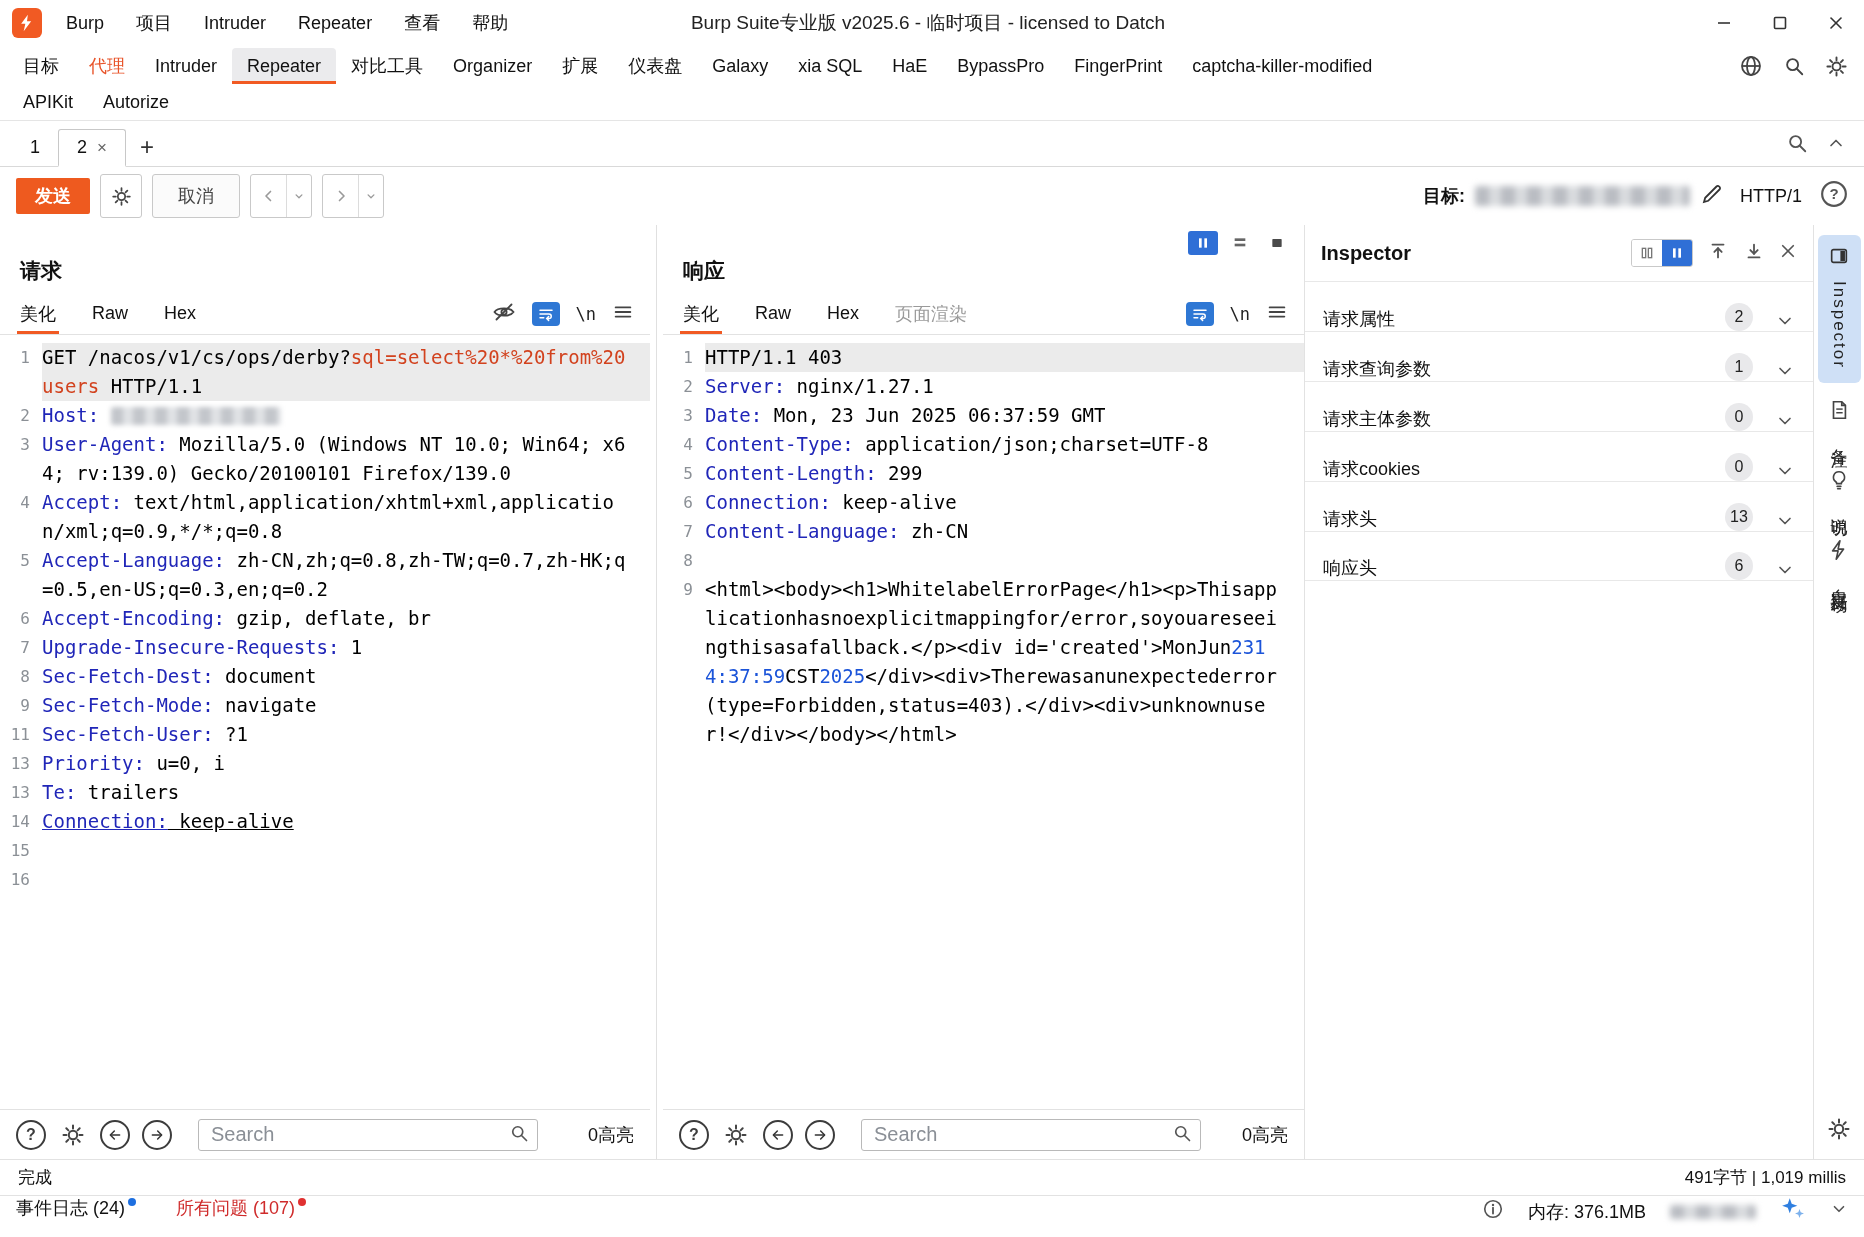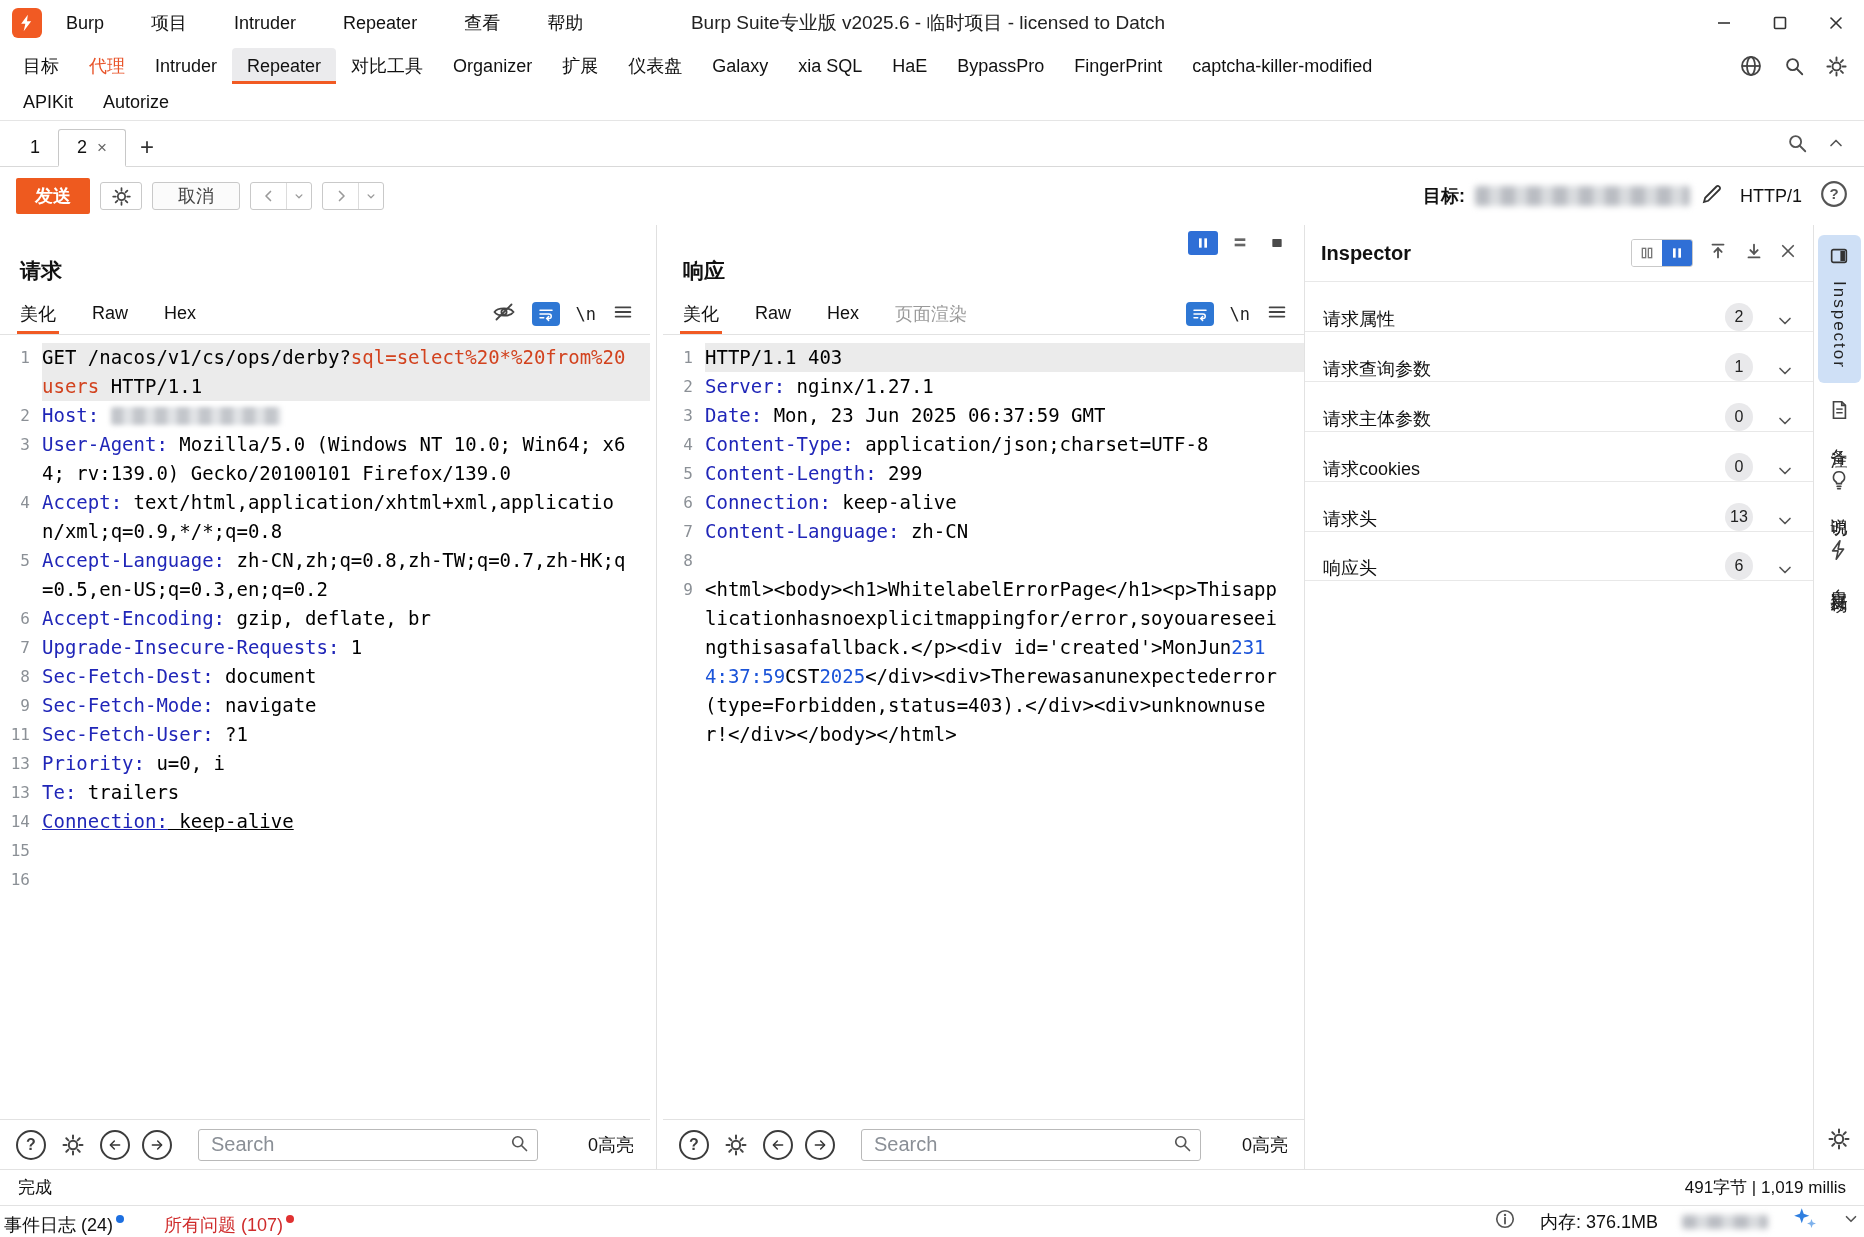--- a/index.html
+++ b/index.html
@@ -3,21 +3,21 @@
 <meta charset="utf-8">
 <style>
   * { margin:0; padding:0; box-sizing:border-box; }
   html,body { width:1864px; height:1237px; overflow:hidden; }
   body { background:#fff; color:#111; font-family:"Liberation Sans","DejaVu Sans",sans-serif; }
   .window { display:flex; flex-direction:column; width:100%; height:100%; }
 
   
   .titlebar { height:46px; flex:none; display:flex; align-items:center; padding-left:12px; position:relative; background:#fff; }
   .logo { width:30px; height:30px; border-radius:6px; background:#f15a23; display:flex; align-items:center; justify-content:center; flex:none; }
-  .menus { display:flex; margin-left:8px; z-index:2;gap:15px; }
+  .menus { display:flex; margin-left:8px; z-index:2; }
   .menu-item { padding:0 16px; font-size:18px; line-height:46px; cursor:default; }
   .tb-title { position:absolute; left:0; right:8px; text-align:center; font-size:19px; color:#222; }
   .win-controls { margin-left:auto; display:flex; z-index:2; }
   .win-btn { width:56px; height:46px; display:flex; align-items:center; justify-content:center; }
 
   
   .tabsbar { flex:none; border-bottom:1px solid #e5e5e5; padding:2px 8px 0; position:relative; }
   .tabs-row { display:flex; align-items:stretch; height:36px; }
   .tab { padding:0 15px; font-size:18px; display:flex; align-items:center; border-radius:4px 4px 0 0; white-space:nowrap; }
   .tab.selected { background:#ebebed; box-shadow:inset 0 -3px 0 #f15a23; }
@@ -28,21 +28,21 @@
   .rtabs { flex:none; height:46px; display:flex; align-items:flex-end; padding:0 12px; border-bottom:1px solid #d9d9d9; position:relative; }
   .rtab { height:38px; padding:0 18px; display:flex; align-items:center; gap:10px; font-size:18px; }
   .rtab.selected { border:1px solid #c8c8c8; border-bottom:2px solid #fff; margin-bottom:-1px; border-radius:3px 3px 0 0; background:#fff; }
   .rtab-close { font-size:17px; color:#666; }
   .rtab-add { height:38px; padding:0 14px; font-size:24px; color:#333; display:flex; align-items:center; }
   .rtabs-icons { position:absolute; right:18px; top:11px; display:flex; gap:18px; align-items:center; }
 
   
   .controls { flex:none; height:58px; display:flex; align-items:center; padding:0 16px; gap:10px; }
   .btn-send { height:36px; width:74px; background:#ee5a1f; color:#fff; font-size:18px; font-weight:bold; display:flex; align-items:center; justify-content:center; border-radius:2px; }
-  .ctl { height:28px; border:1px solid #c9c9c9; border-radius:3px; background:#fff; display:flex; align-items:center; justify-content:center; }
+  .ctl { height:44px; border:1px solid #c9c9c9; border-radius:3px; background:#fff; display:flex; align-items:center; justify-content:center; }
   .ctl-gear { width:42px; }
   .btn-cancel { width:88px; font-size:18px; color:#444; background:#fbfbfb; }
   .split { display:flex; align-items:stretch; overflow:hidden; padding:0; }
   .split-main { width:36px; display:flex; align-items:center; justify-content:center; border-right:1px solid #dcdcdc; }
   .split-dd { width:24px; display:flex; align-items:center; justify-content:center; }
   .controls-spacer { flex:1; }
   .target-label { font-size:18px; font-weight:bold; }
   .blur-chip { height:20px; border-radius:3px; background:repeating-linear-gradient(90deg,#b9bcc2 0 14px,#dadcdf 14px 26px); filter:blur(3px); }
   .target-blur { width:215px; }
   .proto { font-size:18px; margin:0 8px 0 6px; }
@@ -105,21 +105,21 @@
   
   .rail-item { width:43px; display:flex; flex-direction:column; align-items:center; padding:10px 0 14px; gap:10px; border-radius:6px; }
   .rail-item.selected { background:#cfe0f6; }
   .rail-label { writing-mode:vertical-rl; font-size:17px; color:#222; letter-spacing:2px; }
   .rail-spacer { flex:1; }
   .rail-gear { padding-bottom:2px; }
 
   
   .statusbar { flex:none; height:36px; border-top:1px solid #e2e2e2; display:flex; align-items:center; padding:0 18px; font-size:17px; }
   .status-right { margin-left:auto; }
-  .bottombar { flex:none; height:32px; border-top:1px solid #e2e2e2; display:flex; align-items:flex-end; padding:0 4px; font-size:18px; gap:40px; }
+  .bottombar { flex:none; height:42px; border-top:1px solid #e2e2e2; display:flex; align-items:flex-start; padding:0 16px; font-size:18px; gap:40px; }
   .bb-item { display:flex; align-items:flex-start; gap:3px; }
   .dot { width:8px; height:8px; border-radius:50%; margin-top:2px; flex:none; }
   .dot.blue { background:#1d6fe0; }
   .dot.red { background:#e03131; }
   .bb-issues { color:#cf2b2b; }
   .bb-right { margin-left:auto; display:flex; align-items:center; gap:24px; }
   .mem-blur { width:86px; height:14px; }
 </style>
 </head>
 <body>

